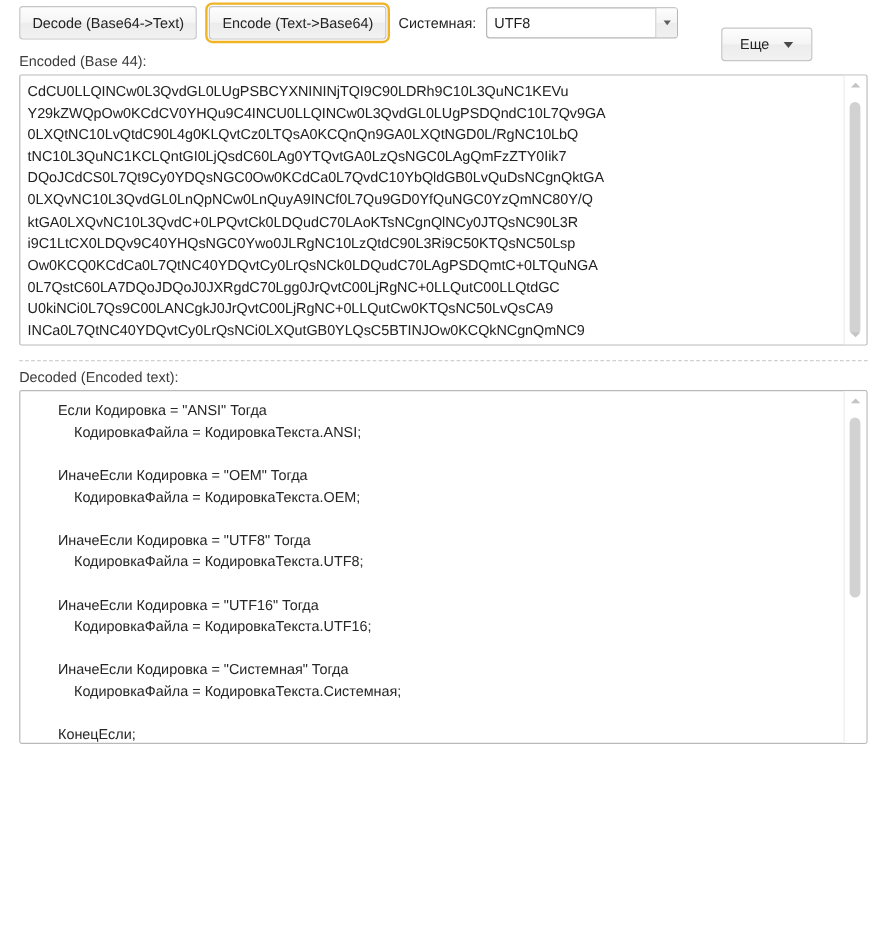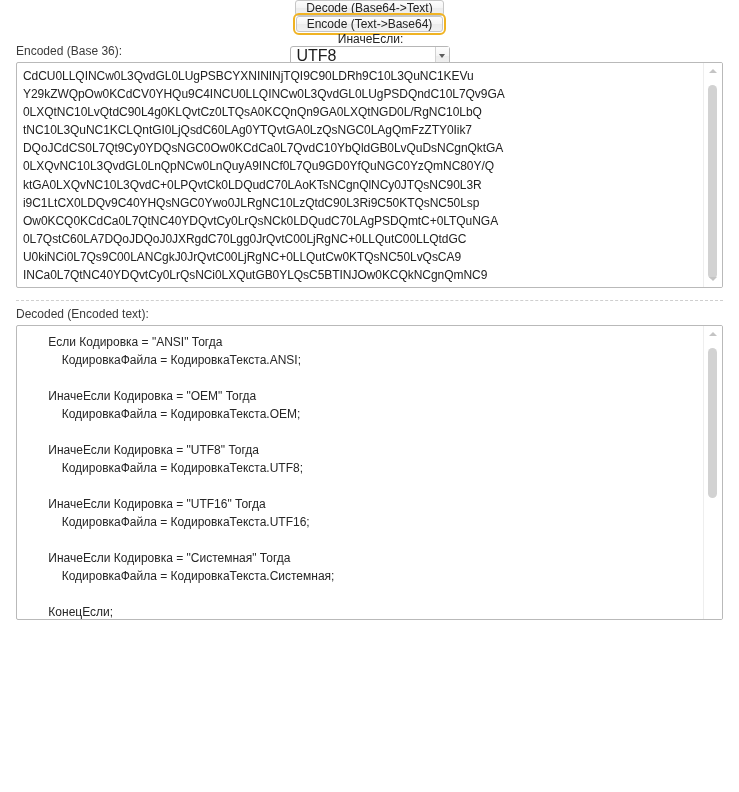--- a/index.html
+++ b/index.html
@@ -100,21 +100,20 @@
     cursor: pointer;
   }
 
   
   .commandbar {
     display: flex;
     align-items: center;
     padding: 0 16px;
     height: 38px;
     box-sizing: border-box;
-    flex-direction: column;
   }
 
   .cmd-btn {
     height: 26px;
     padding: 0 10px;
     border: 1px solid #c6c6c6;
     border-radius: 3px;
     background: linear-gradient(to bottom, #fdfdfd 0%, #f5f5f5 48%, #ececec 52%, #f2f2f2 100%);
     font-family: "Liberation Sans", sans-serif;
     font-size: 12px;
@@ -152,21 +151,21 @@
     box-sizing: border-box;
   }
 
   .combo input {
     flex: 1 1 auto;
     border: 0;
     outline: none;
     background: transparent;
     padding: 0 6px;
     font-family: "Liberation Sans", sans-serif;
-    font-size: 16px;
+    font-size: 12px;
     color: #1c1c1c;
     min-width: 0;
   }
 
   .combo .combo-arrow {
     width: 20px;
     border-left: 1px solid #d2d2d2;
     background: linear-gradient(to bottom, #fdfdfd 0%, #f4f4f4 50%, #ececec 51%, #f1f1f1 100%);
     display: flex;
     align-items: center;
@@ -307,37 +306,37 @@
 
 
   <div class="commandbar">
 
     <div class="cmd-btn">Decode (Base64-&gt;Text)</div>
 
     <div class="cmd-gap"></div>
 
     <div class="cmd-btn focused">Encode (Text-&gt;Base64)</div>
 
-    <div class="field-label">ИначеЕсли:</div>
+    <div class="field-label">Системная:</div>
 
     <div class="combo">
       <input type="text" value="UTF8" style="">
       <div class="combo-arrow">
         <span class="tri-down small"></span>
       </div>
     </div>
 
     <div class="more-btn">
       <span>Еще</span>
       <span class="tri-down"></span>
     </div>
   </div>
 
   <div class="section">
-    <div class="section-label">Encoded (Base 36):</div>
+    <div class="section-label">Encoded (Base 44):</div>
 
     <div class="textbox" id="encoded-box">
       <div class="content">CdCU0LLQINCw0L3QvdGL0LUgPSBCYXNININjTQI9C90LDRh9C10L3QuNC1KEVu
 Y29kZWQpOw0KCdCV0YHQu9C4INCU0LLQINCw0L3QvdGL0LUgPSDQndC10L7Qv9GA
 0LXQtNC10LvQtdC90L4g0KLQvtCz0LTQsA0KCQnQn9GA0LXQtNGD0L/RgNC10LbQ
 tNC10L3QuNC1KCLQntGI0LjQsdC60LAg0YTQvtGA0LzQsNGC0LAgQmFzZTY0Iik7
 DQoJCdCS0L7Qt9Cy0YDQsNGC0Ow0KCdCa0L7QvdC10YbQldGB0LvQuDsNCgnQktGA
 0LXQvNC10L3QvdGL0LnQpNCw0LnQuyA9INCf0L7Qu9GD0YfQuNGC0YzQmNC80Y/Q
 ktGA0LXQvNC10L3QvdC+0LPQvtCk0LDQudC70LAoKTsNCgnQlNCy0JTQsNC90L3R
 i9C1LtCX0LDQv9C40YHQsNGC0Ywo0JLRgNC10LzQtdC90L3Ri9C50KTQsNC50Lsp

